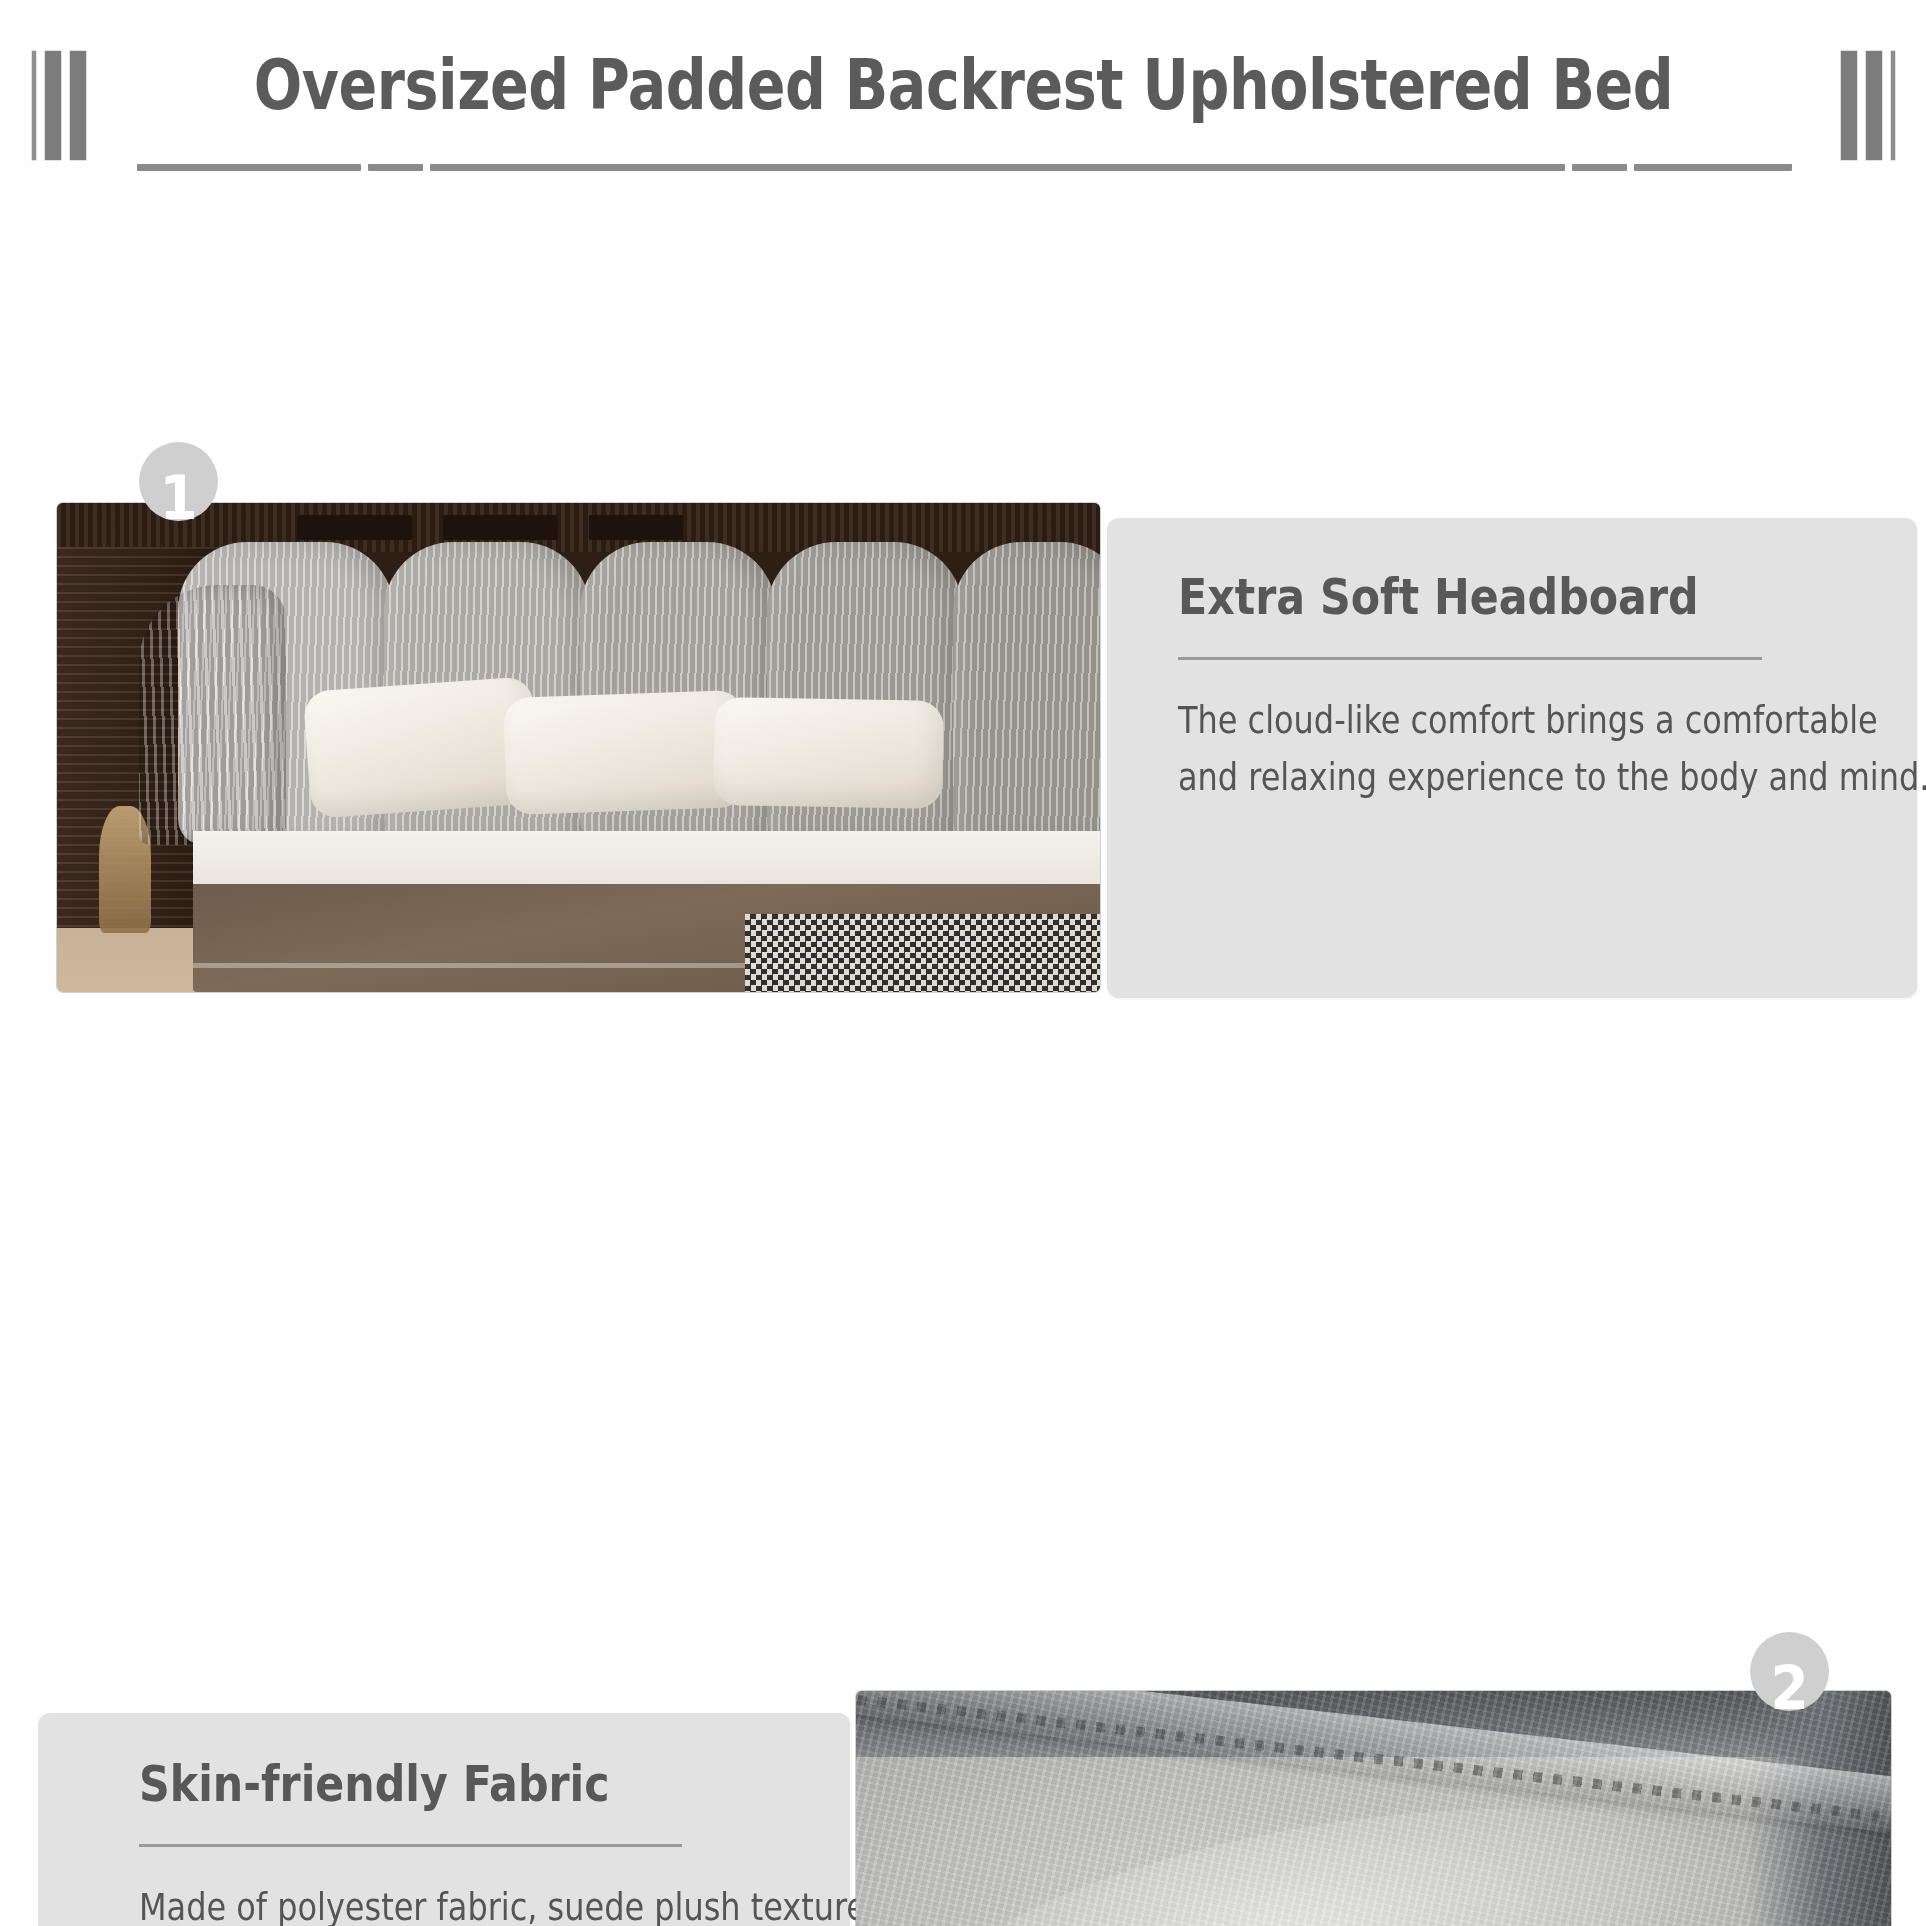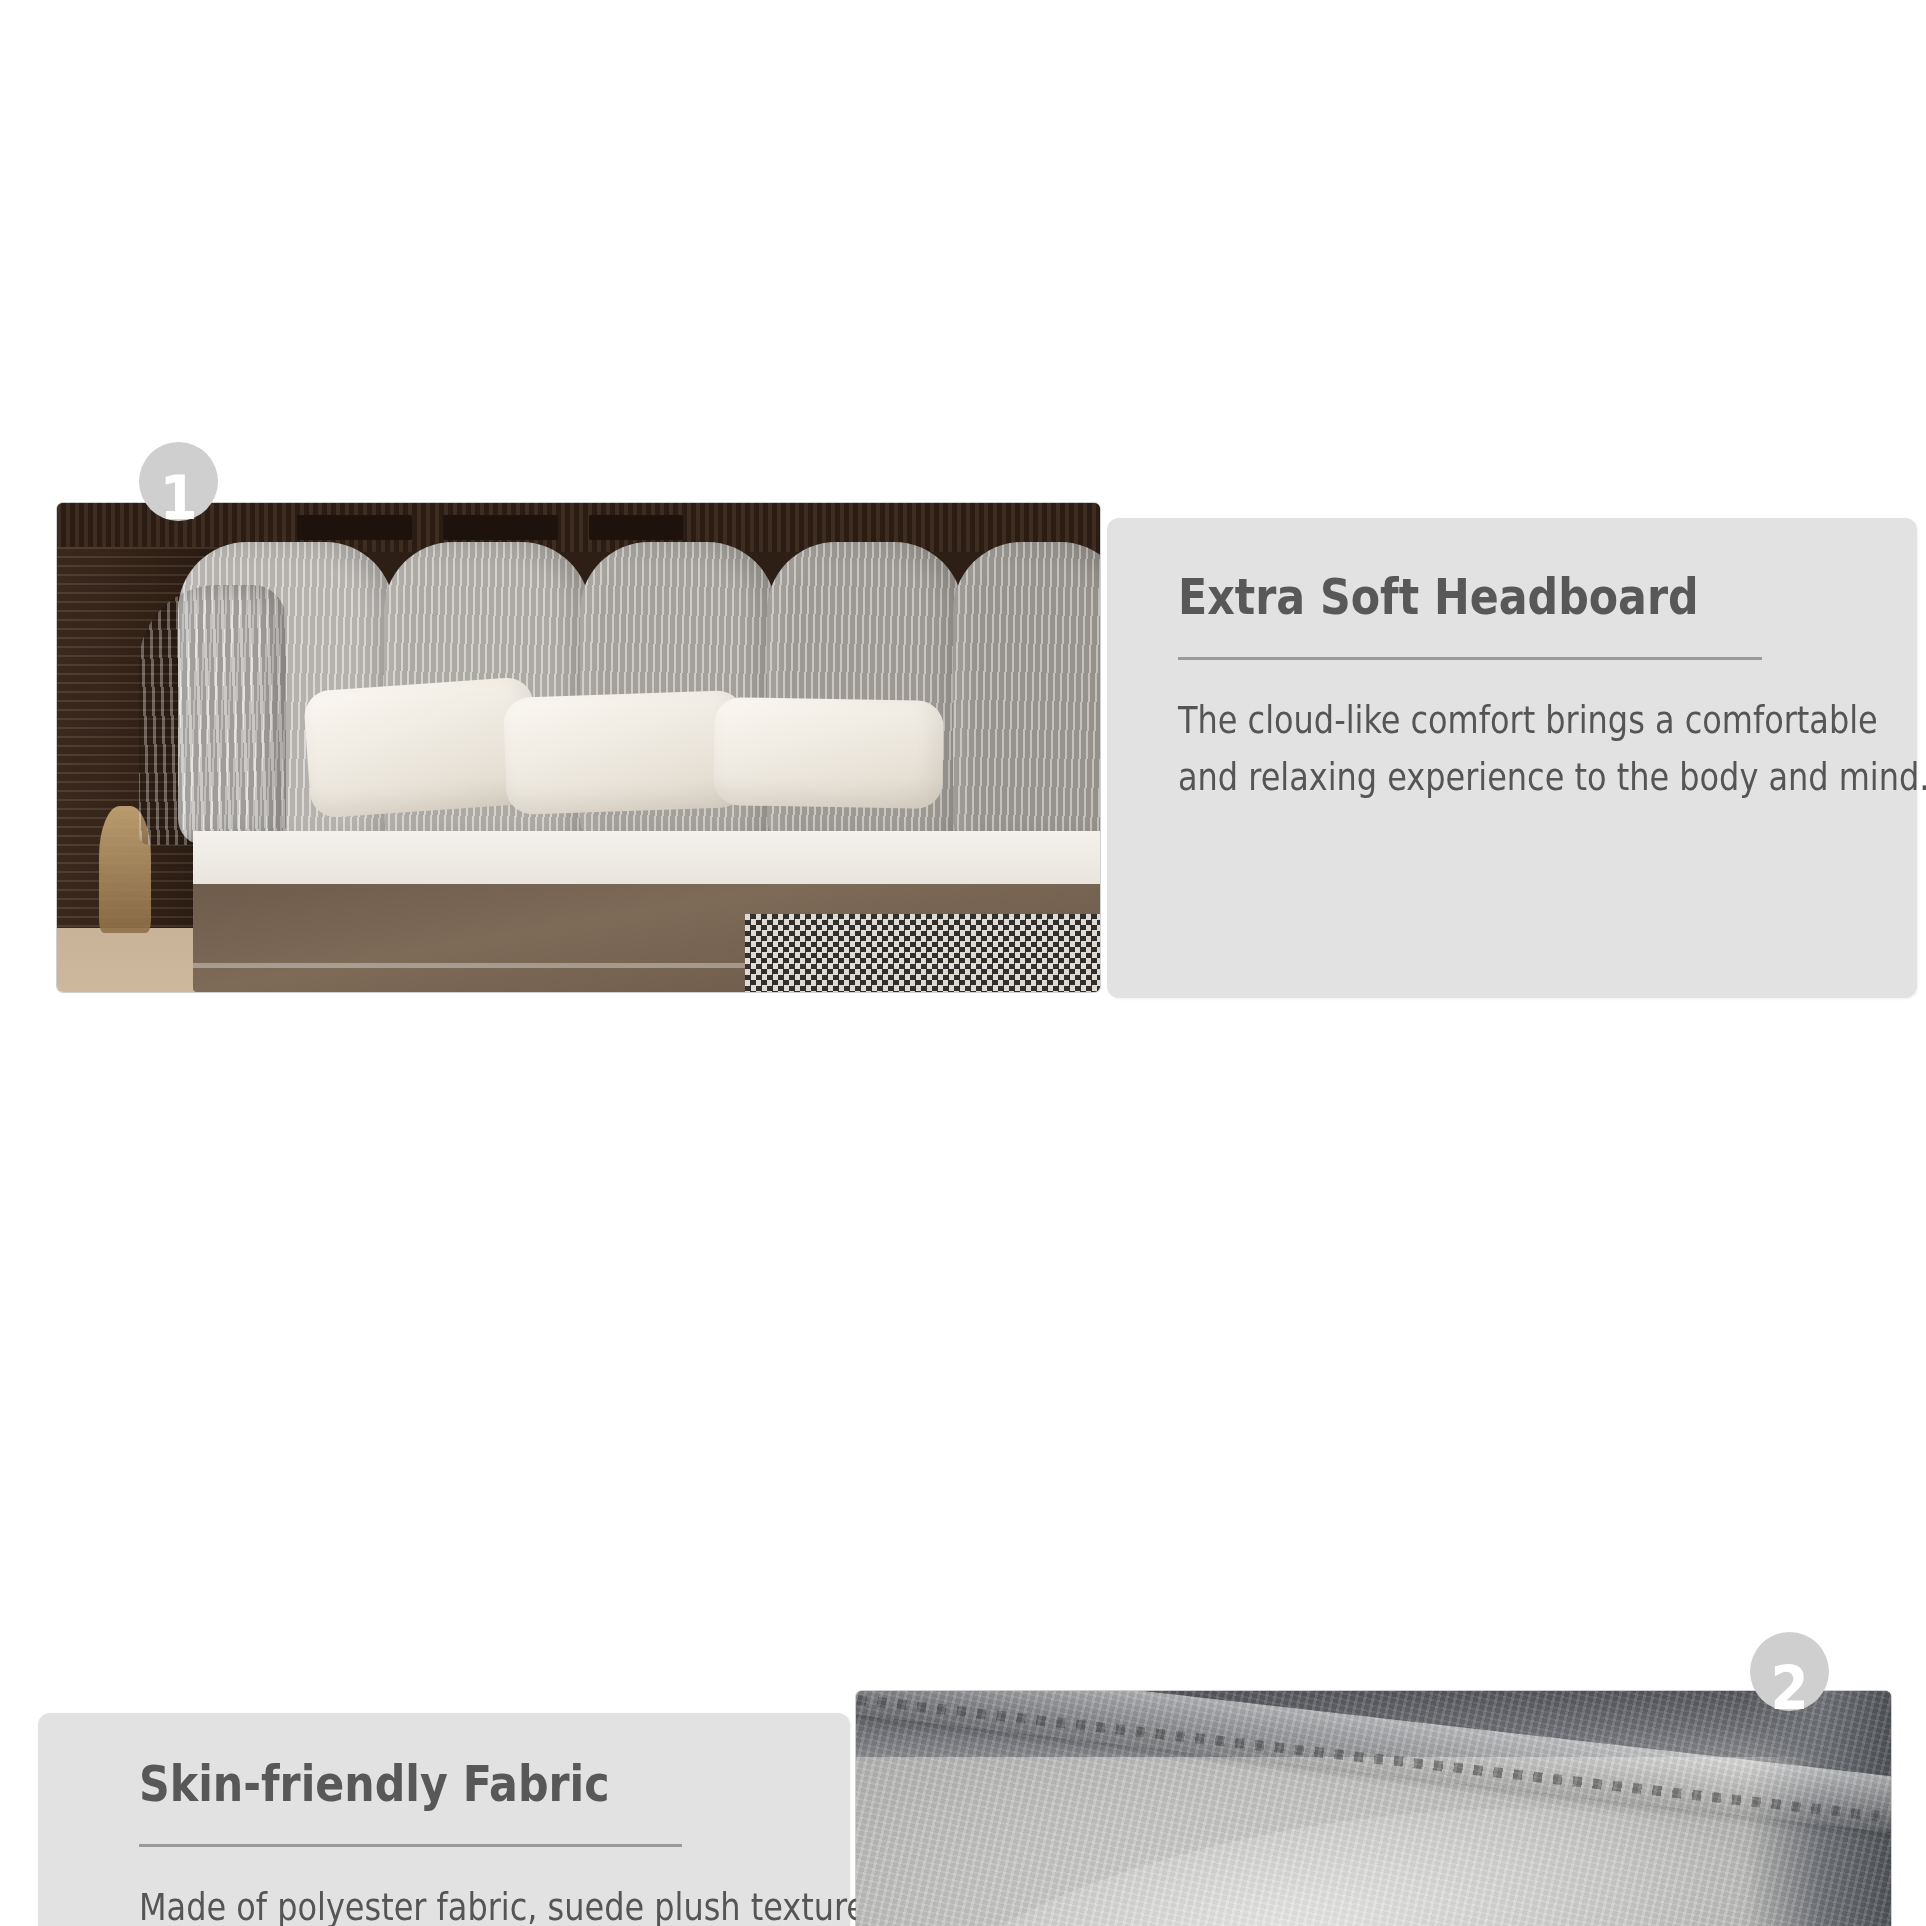--- a/index.html
+++ b/index.html
@@ -326,20 +326,44 @@
   #photo2 { left: 856px; top: 849px; width: 1035px; height: 507px; }
   #badge2 { left: 1750px; top: 790px; }
 
   #sec3 { left: 0; top: 1376px; width: 1927px; height: 550px; }
 </style>
 </head>
 <body>
 
 <div id="page">
 
+  <div id="header">
+
+    <div class="bar-group left">
+      <span class="vbar thin"></span>
+      <span class="vbar thick"></span>
+      <span class="vbar thick"></span>
+    </div>
+
+    <div class="bar-group right">
+      <span class="vbar thick"></span>
+      <span class="vbar thick"></span>
+      <span class="vbar thin"></span>
+    </div>
+
+    <h1 id="title">Oversized Padded Backrest Upholstered Bed</h1>
+
+    <div id="title-rule">
+      <span class="seg s1"></span>
+      <span class="seg s2"></span>
+      <span class="seg s3"></span>
+      <span class="seg s4"></span>
+      <span class="seg s5"></span>
+    </div>
+  </div>
 
   <div class="section" id="sec1">
 
     <div class="card" id="card1">
       <div class="card-inner">
         <div class="card-heading" style="left:71px; top:50px;">Extra Soft Headboard</div>
         <div class="card-rule" style="left:71px; top:139px; width:584px;"></div>
         <div class="card-body" style="left:71px; top:174px;">
           <span class="ln">The cloud-like comfort brings a comfortable</span>
           <span class="ln">and relaxing experience to the body and mind.</span>

